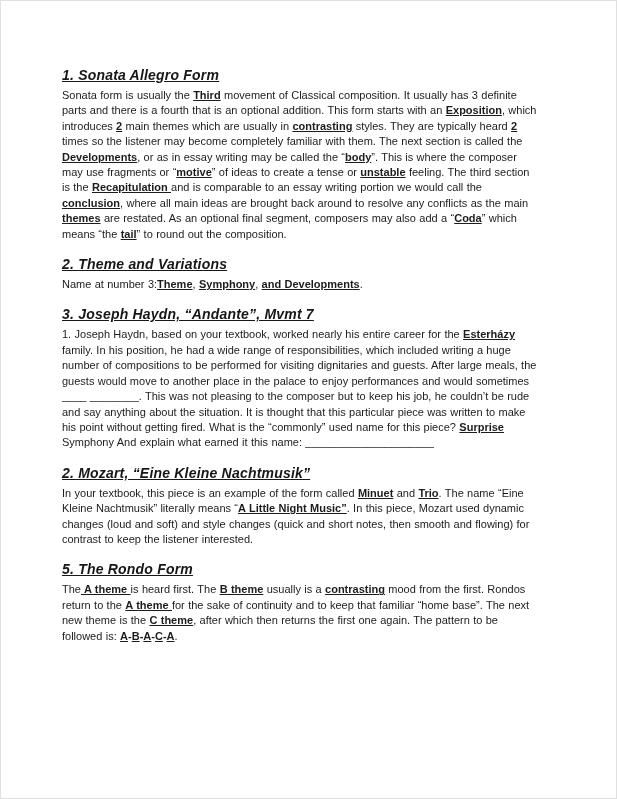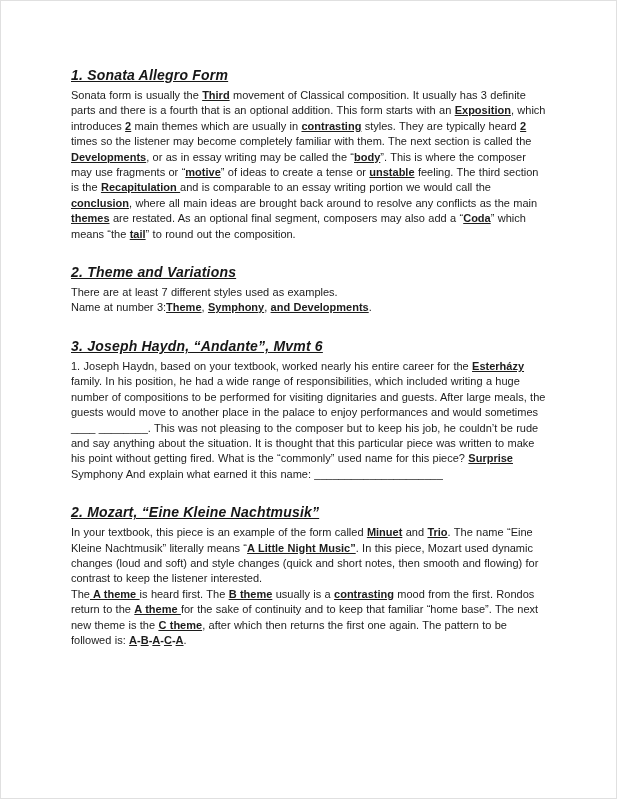--- a/index.html
+++ b/index.html
@@ -17,35 +17,35 @@
   .page {
     position: absolute;
     inset: 0;
     background: #ffffff;
     border: 1px solid #e0e0e0;
     box-sizing: border-box;
   }
   .doc-content {
     position: absolute;
     top: 66px;
-    left: 70px;
+    left: 61px;
     width: 478px;
     color: #1c1c1c;
   }
   .sec-heading {
     font-size: 14px;
     font-weight: bold;
     font-style: italic;
     text-decoration: underline;
     margin: 0 0 5px 0;
     letter-spacing: 0.2px;
     color: #171717;
   }
   .doc-section + .doc-section .sec-heading {
-    margin-top: 22px;
+    margin-top: 14px;
   }
   .para {
     font-size: 11px;
     line-height: 15.4px;
     margin: 0;
     color: #1c1c1c;
     word-spacing: 0.3px;
   }
   .b { font-weight: bold; }
   .u { text-decoration: underline; }
@@ -54,28 +54,28 @@
 <body>
 
 <div class="page">
   <div class="doc-content">
       <section class="doc-section">
         <h2 class="sec-heading">1. Sonata Allegro Form</h2>
         <p class="para"><span>Sonata form is usually the </span><span class="b u">Third</span><span> movement of Classical composition. It usually has 3 definite parts and there is a fourth that is an optional addition. This form starts with an </span><span class="b u">Exposition</span><span>, which introduces </span><span class="b u">2</span><span> main themes which are usually in </span><span class="b u">contrasting</span><span> styles. They are typically heard </span><span class="b u">2</span><span> times so the listener may become completely familiar with them. The next section is called the </span><span class="b u">Developments</span><span>, or as in essay writing may be called the “</span><span class="b u">body</span><span>”. This is where the composer may use fragments or “</span><span class="b u">motive</span><span>” of ideas to create a tense or </span><span class="b u">unstable</span><span> feeling. The third section is the </span><span class="b u">Recapitulation </span><span>and is comparable to an essay writing portion we would call the </span><span class="b u">conclusion</span><span>, where all main ideas are brought back around to resolve any conflicts as the main </span><span class="b u">themes</span><span> are restated. As an optional final segment, composers may also add a “</span><span class="b u">Coda</span><span>” which means “the </span><span class="b u">tail</span><span>” to round out the composition.</span></p>
       </section>
       <section class="doc-section">
         <h2 class="sec-heading">2. Theme and Variations</h2>
-        <p class="para"><span>There are at least 7 different styles used as examples.</span></p>
         <p class="para"><span>Name at number 3:</span><span class="b u">Theme</span><span>, </span><span class="b u">Symphony</span><span>, </span><span class="b u">and Developments</span><span>.</span></p>
       </section>
       <section class="doc-section">
-        <h2 class="sec-heading">3. Joseph Haydn, “Andante”, Mvmt 6</h2>
+        <h2 class="sec-heading">3. Joseph Haydn, “Andante”, Mvmt 7</h2>
         <p class="para"><span> 1. Joseph Haydn, based on your textbook, worked nearly his entire career for the </span><span class="b u">Esterházy</span><span> family. In his position, he had a wide range of responsibilities, which included writing a huge number of compositions to be performed for visiting dignitaries and guests. After large meals, the guests would move to another place in the palace to enjoy performances and would sometimes ____ ________. This was not pleasing to the composer but to keep his job, he couldn’t be rude and say anything about the situation. It is thought that this particular piece was written to make his point without getting fired. What is the “commonly” used name for this piece? </span><span class="b u">Surprise</span><span> Symphony And explain what earned it this name: _____________________</span></p>
       </section>
       <section class="doc-section">
         <h2 class="sec-heading">2. Mozart, “Eine Kleine Nachtmusik”</h2>
         <p class="para"><span>In your textbook, this piece is an example of the form called </span><span class="b u">Minuet</span><span> and </span><span class="b u">Trio</span><span>. The name “Eine Kleine Nachtmusik” literally means “</span><span class="b u">A Little Night Music”</span><span>. In this piece, Mozart used dynamic changes (loud and soft) and style changes (quick and short notes, then smooth and flowing) for contrast to keep the listener interested.</span></p>
       </section>
       <section class="doc-section">
+        <h2 class="sec-heading">5. The Rondo Form</h2>
         <p class="para"><span>The</span><span class="b u"> A theme </span><span>is heard first. The </span><span class="b u">B theme</span><span> usually is a </span><span class="b u">contrasting</span><span> mood from the first. Rondos return to the </span><span class="b u">A theme </span><span>for the sake of continuity and to keep that familiar “home base”. The next new theme is the </span><span class="b u">C theme</span><span>, after which then returns the first one again. The pattern to be followed is: </span><span class="b u">A</span><span class="b">-</span><span class="b u">B</span><span class="b">-</span><span class="b u">A</span><span class="b">-</span><span class="b u">C</span><span class="b">-</span><span class="b u">A</span><span>.</span></p>
       </section>
     </div>
 </div>
 
 </body></html>

